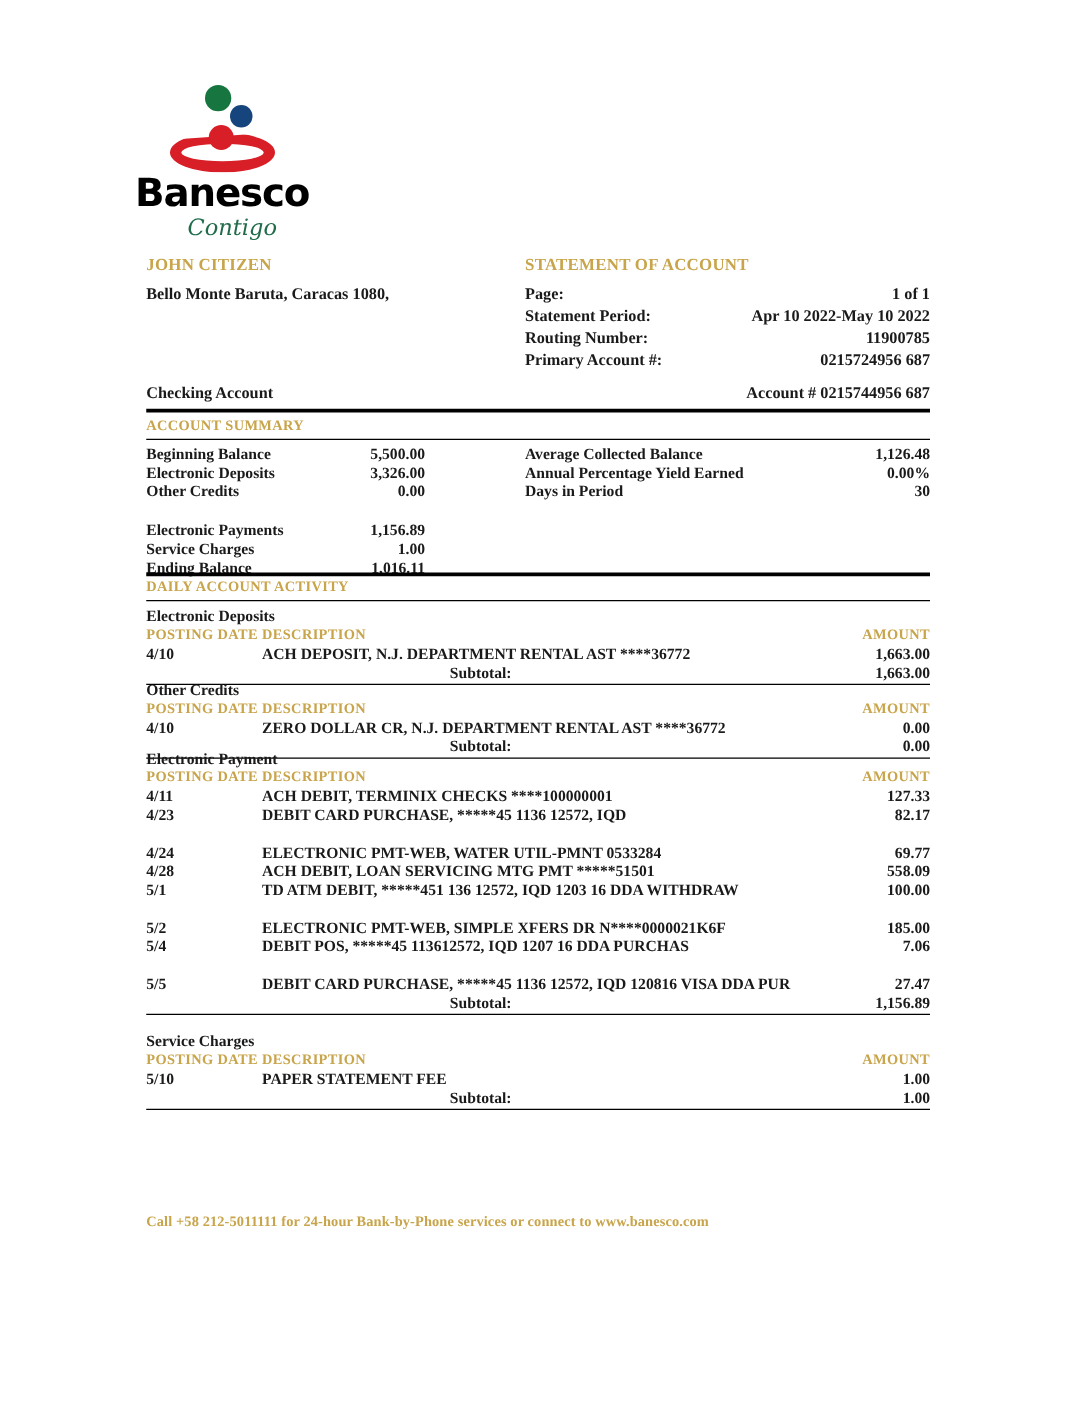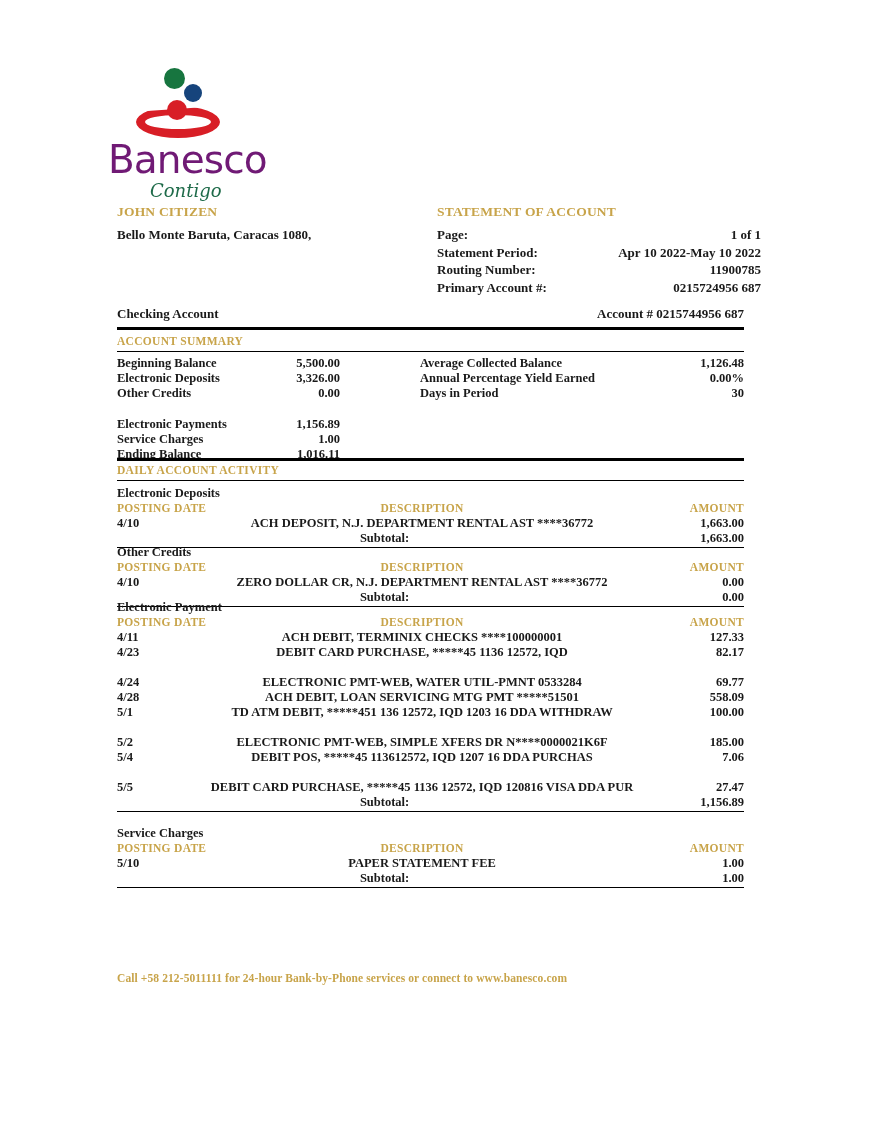--- a/index.html
+++ b/index.html
@@ -68,23 +68,23 @@
     top: 44px;
     width: 84px;
     height: 32px;
     border-radius: 50%;
     border: 9px solid #D81E26;
     box-sizing: border-box;
     clip-path: polygon(0% 18%, 100% 0%, 100% 100%, 0% 100%);
   }
   .logo-word {
     font-family: "DejaVu Sans", "Liberation Sans", sans-serif;
-    font-weight: normal;
-    font-size: 39px;
-    color: #701a75;
+    font-weight: bold;
+    font-size: 31px;
+    color: #000000;
     letter-spacing: -0.9px;
     line-height: 1;
     margin-top: 2px;
   }
   .logo-tag {
     font-family: "DejaVu Serif", "Liberation Serif", serif;
     font-style: italic;
     font-size: 18px;
     color: #1F6B4A;
     line-height: 1;
@@ -110,21 +110,20 @@
     font-size: 13px;
     font-weight: bold;
     line-height: 17px;
   }
 
   .soa-block {
     position: absolute;
     left: 420px;
     top: 204px;
     width: 324px;
-    margin-left: 17px;
   }
   .soa-title {
     font-size: 13.5px;
     font-weight: bold;
     color: #C8A44A;
     letter-spacing: 0.2px;
     margin-bottom: 6px;
   }
   .soa-row {
     display: flex;
@@ -197,21 +196,21 @@
     border-collapse: collapse;
   }
   .txn-table td {
     font-size: 12.5px;
     font-weight: bold;
     line-height: 15px;
     padding: 0;
     vertical-align: top;
   }
   .txn-table td.c-date { width: 100px; }
-  .txn-table td.c-desc { width: 407px; text-align: center; }
+  .txn-table td.c-desc { width: 407px; }
   .txn-table td.c-amt  { width: 120px; text-align: right; }
   .colhead td {
     color: #C8A44A;
     font-size: 11.5px;
     letter-spacing: 0.3px;
   }
   .spacer-row td { height: 15px; }
   .sub-row td.c-desc { text-align: center; padding-right: 75px; }
 </style>
 </head>

